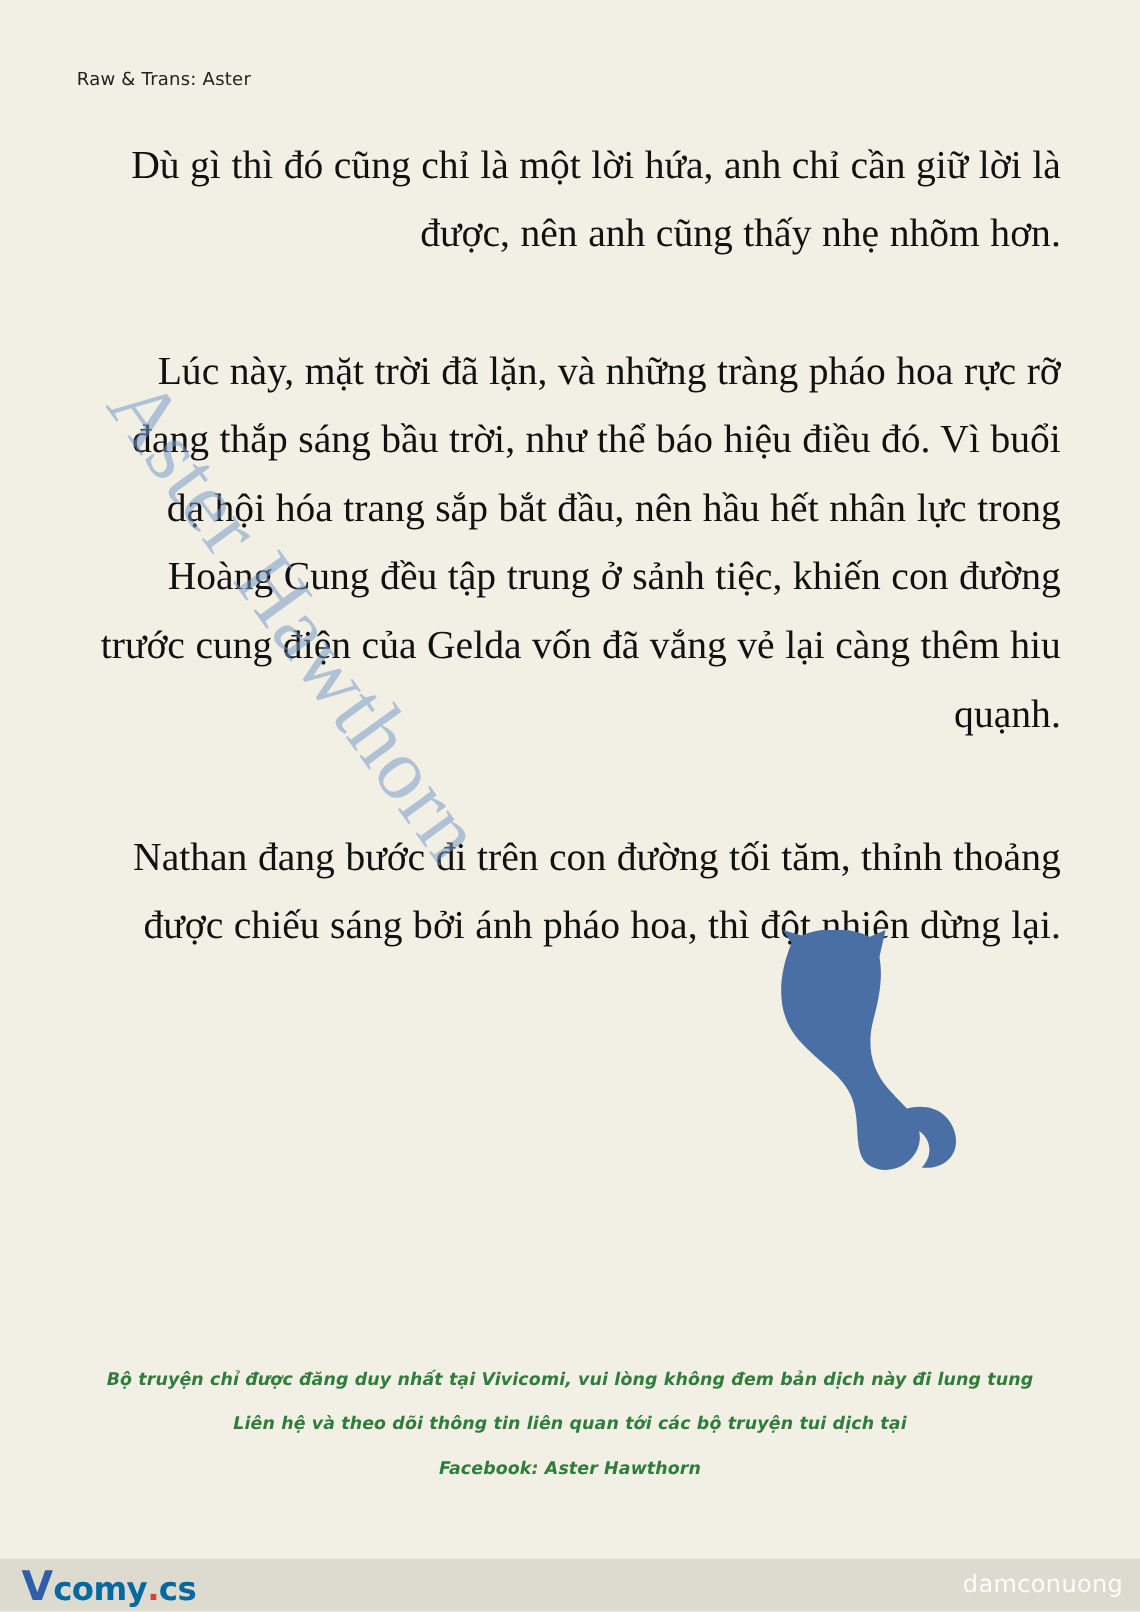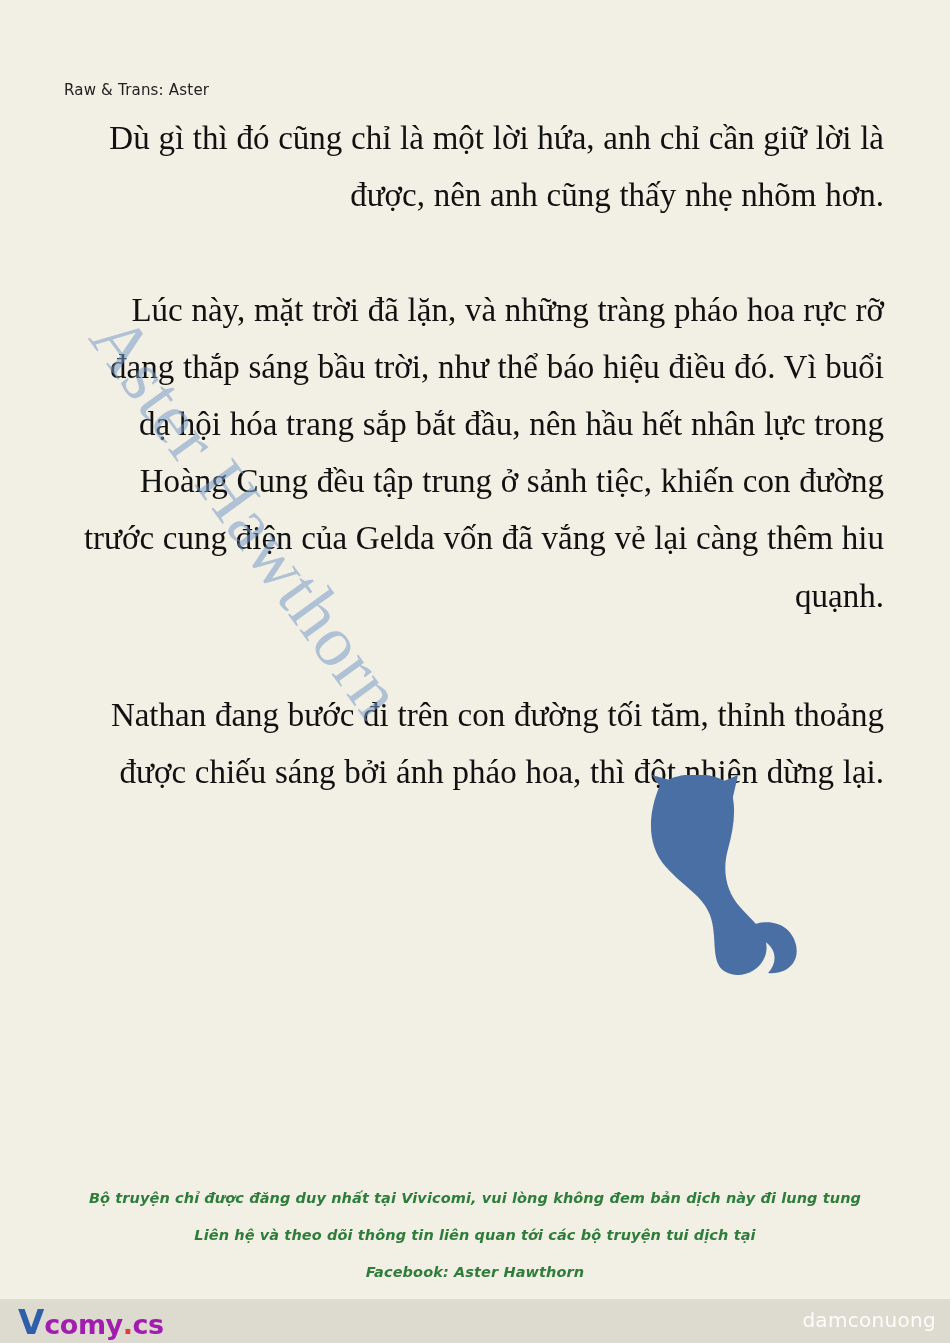--- a/index.html
+++ b/index.html
@@ -22,21 +22,20 @@
 
   
   .credit {
     position: absolute;
     left: 64px;
     top: 57px;
     font-family: "DejaVu Sans", sans-serif;
     font-size: 15px;
     color: #222222;
     letter-spacing: 0.2px;
-    margin-top: 24px;
   }
 
   
   .content {
     position: absolute;
     left: 64px;
     top: 110px;
     width: 820px;
   }
   .para {
@@ -77,21 +76,21 @@
     width: 190px;
     height: 200px;
     pointer-events: none;
   }
 
   
   .footer-notes {
     position: absolute;
     left: 0;
     right: 0;
-    top: 1190px;
+    top: 1142px;
     text-align: center;
   }
   .footer-notes div {
     font-family: "DejaVu Sans", sans-serif;
     font-style: italic;
     font-weight: bold;
     font-size: 14.5px;
     color: #2f7d3b;
     margin-bottom: 21px;
     letter-spacing: 0.1px;
@@ -121,21 +120,21 @@
     font-family: "DejaVu Sans", sans-serif;
     font-weight: bold;
     font-size: 34px;
     color: #2f5fa8;
     line-height: 1;
   }
   .logo .rest {
     font-family: "DejaVu Sans", sans-serif;
     font-weight: bold;
     font-size: 27px;
-    color: #a21caf;
+    color: #0369a1;
     line-height: 1;
     letter-spacing: -0.5px;
     position: relative;
     top: -1px;
   }
   .logo .dot {
     color: #e03c3c;
   }
   .watermark-right {
     position: absolute;

